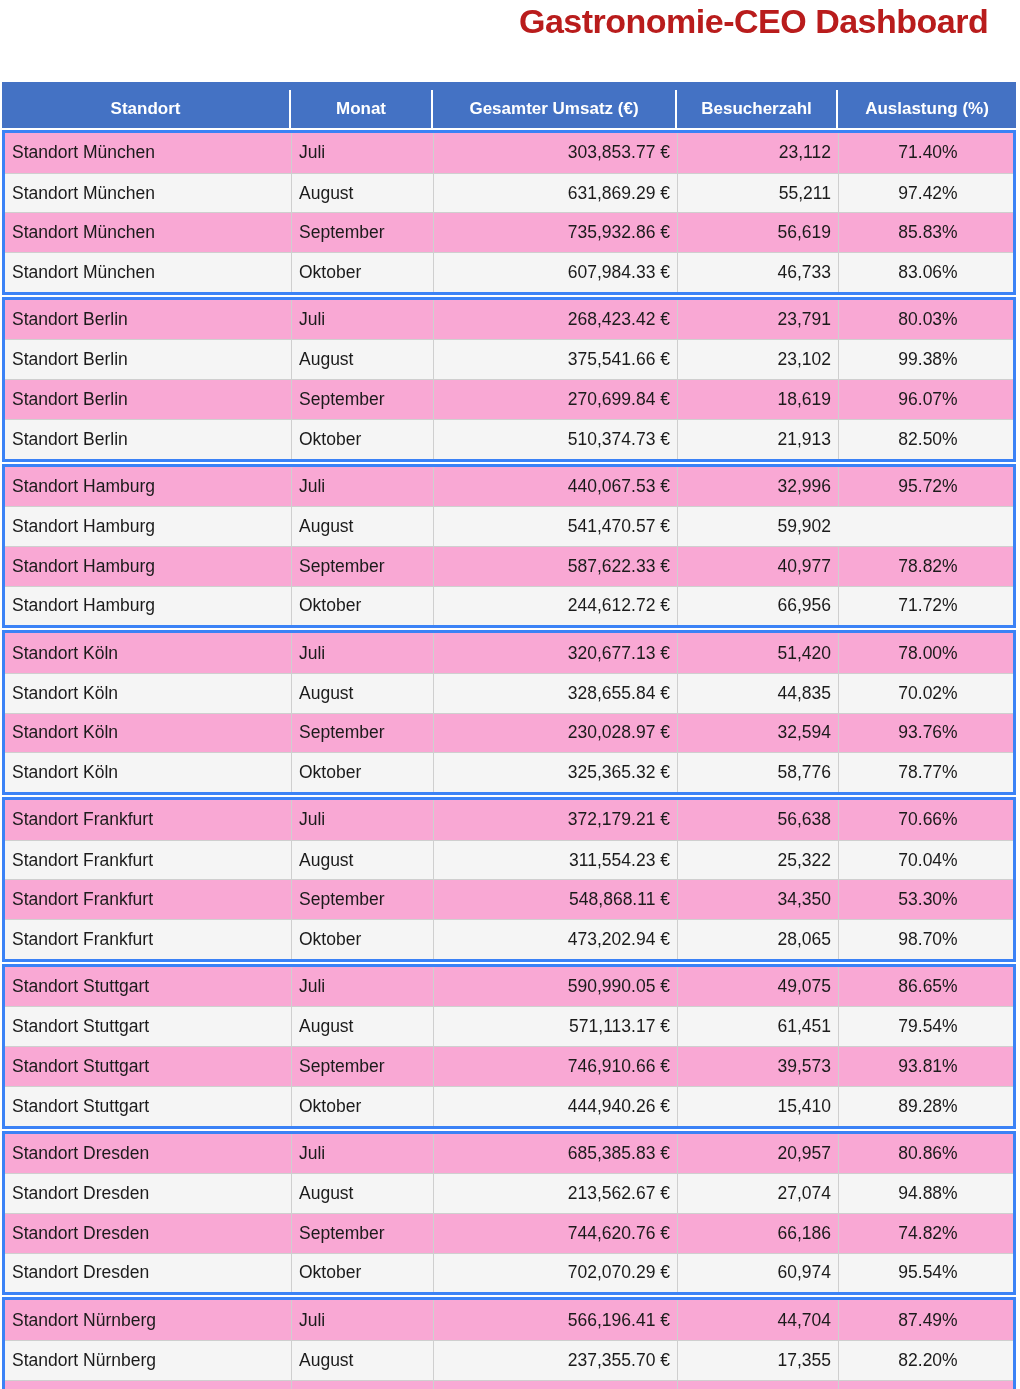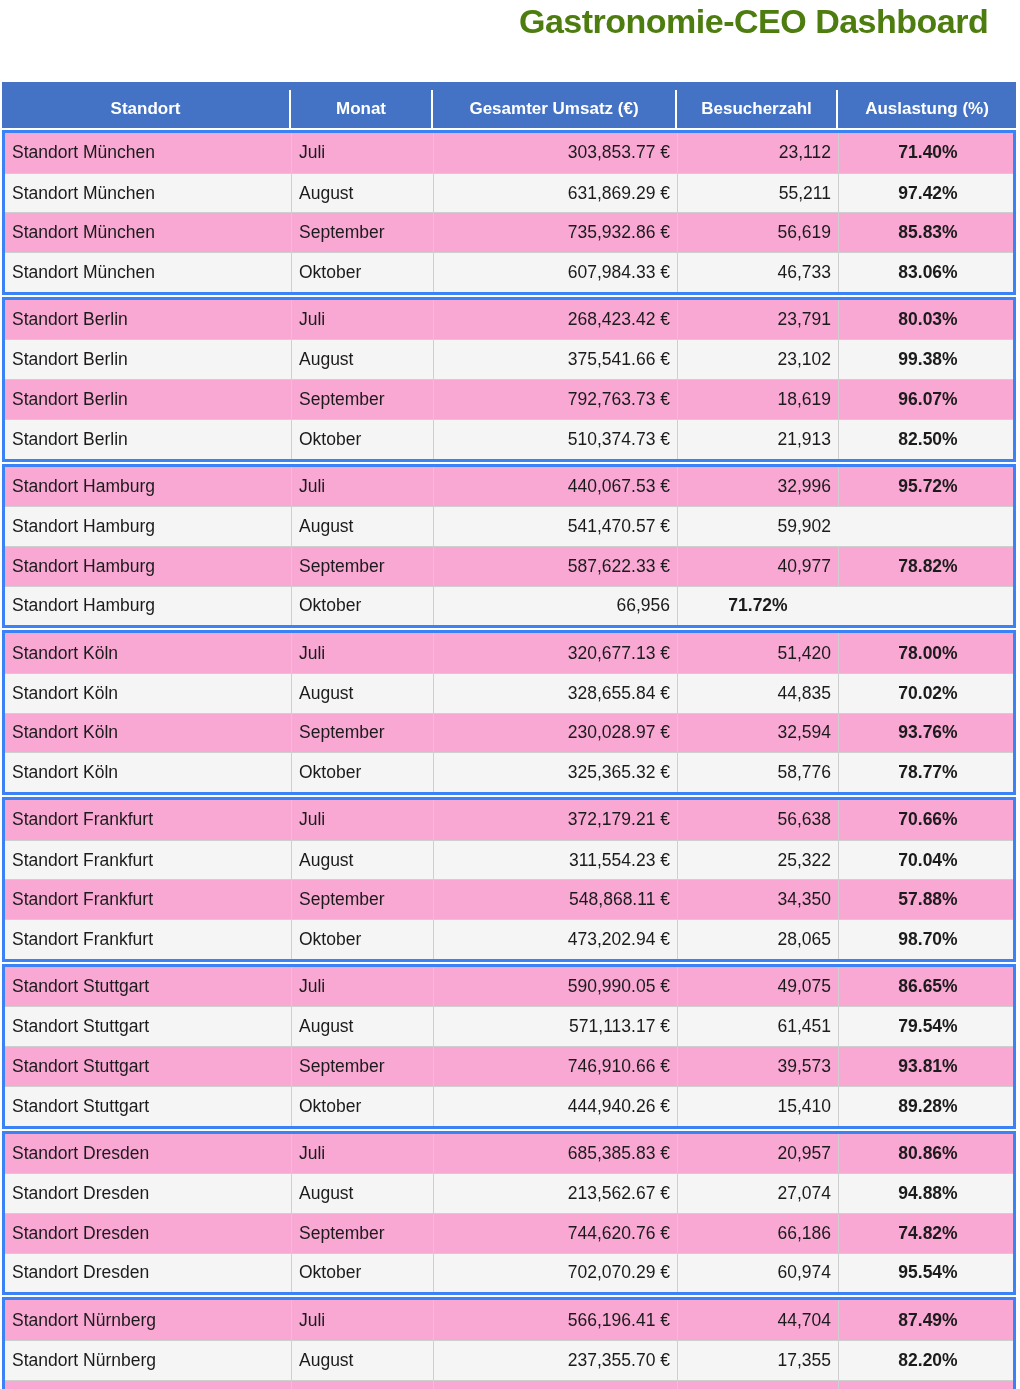--- a/index.html
+++ b/index.html
@@ -9,21 +9,21 @@
     background: #ffffff;
     font-family: "Liberation Sans", "DejaVu Sans", sans-serif;
   }
   .page { position: relative; width: 1020px; height: 1389px; }
 
   .page-title {
     position: absolute;
     left: 519px; top: 2px;
     font-size: 34px;
     font-weight: 700;
-    color: #4d7c0f;
+    color: #b91c1c;
     white-space: nowrap;
     letter-spacing: -0.5px;
   }
 
   .table-wrap {
     position: absolute;
     left: 2px; top: 82px;
     width: 1014px;
   }
 
@@ -64,21 +64,21 @@
     color: #1b1b1b;
     display: flex;
     align-items: center;
     overflow: hidden;
     white-space: nowrap;
     padding: 0 7px;
   }
   .cell + .cell { border-left: 1px solid #cfcfcf; }
   .cell.align-left   { justify-content: flex-start; }
   .cell.align-right  { justify-content: flex-end; }
-  .cell.align-center { justify-content: center; font-weight: bold; }
+  .cell.align-center { justify-content: center; }
 </style>
 </head>
 <body>
 
 <div class="page">
 
   <h1 class="page-title">Gastronomie-CEO Dashboard</h1>
 
   <div class="table-wrap">
 
@@ -132,21 +132,21 @@
           <div class="row striped">
             <div class="cell align-left">Standort Berlin</div>
             <div class="cell align-left">August</div>
             <div class="cell align-right">375,541.66 €</div>
             <div class="cell align-right">23,102</div>
             <div class="cell align-center">99.38%</div>
           </div>
           <div class="row">
             <div class="cell align-left">Standort Berlin</div>
             <div class="cell align-left">September</div>
-            <div class="cell align-right">792,763.73 €</div>
+            <div class="cell align-right">270,699.84 €</div>
             <div class="cell align-right">18,619</div>
             <div class="cell align-center">96.07%</div>
           </div>
           <div class="row striped">
             <div class="cell align-left">Standort Berlin</div>
             <div class="cell align-left">Oktober</div>
             <div class="cell align-right">510,374.73 €</div>
             <div class="cell align-right">21,913</div>
             <div class="cell align-center">82.50%</div>
           </div>
@@ -168,20 +168,21 @@
           <div class="row">
             <div class="cell align-left">Standort Hamburg</div>
             <div class="cell align-left">September</div>
             <div class="cell align-right">587,622.33 €</div>
             <div class="cell align-right">40,977</div>
             <div class="cell align-center">78.82%</div>
           </div>
           <div class="row striped">
             <div class="cell align-left">Standort Hamburg</div>
             <div class="cell align-left">Oktober</div>
+            <div class="cell align-right">244,612.72 €</div>
             <div class="cell align-right">66,956</div>
             <div class="cell align-center">71.72%</div>
           </div>
         </div>
         <div class="group">
           <div class="row">
             <div class="cell align-left">Standort Köln</div>
             <div class="cell align-left">Juli</div>
             <div class="cell align-right">320,677.13 €</div>
             <div class="cell align-right">51,420</div>
@@ -222,21 +223,21 @@
             <div class="cell align-left">August</div>
             <div class="cell align-right">311,554.23 €</div>
             <div class="cell align-right">25,322</div>
             <div class="cell align-center">70.04%</div>
           </div>
           <div class="row">
             <div class="cell align-left">Standort Frankfurt</div>
             <div class="cell align-left">September</div>
             <div class="cell align-right">548,868.11 €</div>
             <div class="cell align-right">34,350</div>
-            <div class="cell align-center">57.88%</div>
+            <div class="cell align-center">53.30%</div>
           </div>
           <div class="row striped">
             <div class="cell align-left">Standort Frankfurt</div>
             <div class="cell align-left">Oktober</div>
             <div class="cell align-right">473,202.94 €</div>
             <div class="cell align-right">28,065</div>
             <div class="cell align-center">98.70%</div>
           </div>
         </div>
         <div class="group">

